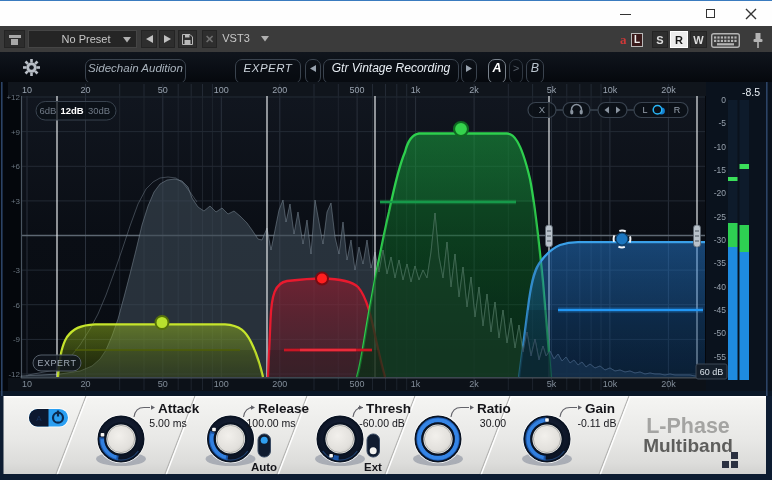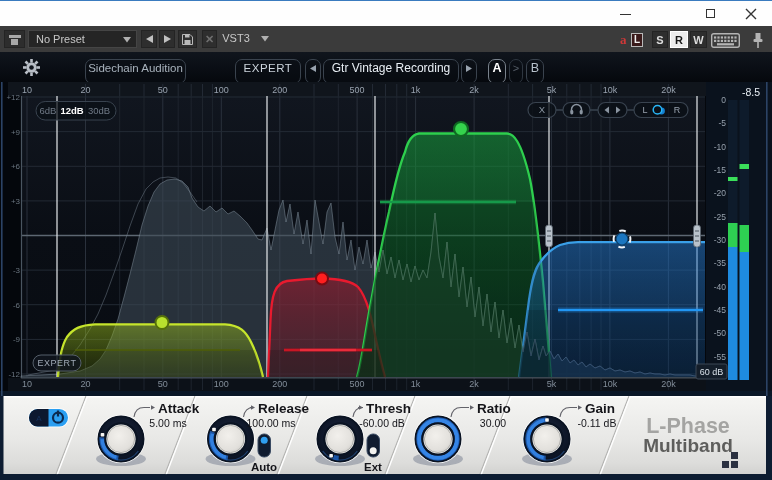--- a/index.html
+++ b/index.html
@@ -3,36 +3,36 @@
 html,body{margin:0;padding:0;width:772px;height:480px;overflow:hidden;background:#000;
 font-family:"Liberation Sans",sans-serif;}
 .abs{position:absolute;}
 #titlebar{left:0;top:0;width:772px;height:26px;background:#fefefe;border-top:1px solid #3a7bbf;box-sizing:border-box;}
 #toolbar{left:0;top:26px;width:772px;height:26px;background:#3b3b3b;}
 #plugin{left:0;top:52px;width:772px;height:428px;background:#05080d;}
 #pheader{left:0;top:0;width:772px;height:30px;background:linear-gradient(180deg,#10151d,#05080d);}
 .tbtn{position:absolute;top:4px;height:18px;background:#2e2e2e;border:1px solid #242424;box-sizing:border-box;
 color:#c8c8c8;font-size:11px;line-height:16px;text-align:center;}
 .hbox{position:absolute;top:7px;height:25px;border:1px solid #3a434e;border-radius:7px;box-sizing:border-box;
-color:#a8b2bc;font-size:11.5px;line-height:17px;text-align:center;background:rgba(10,14,20,0.5);}
+color:#a8b2bc;font-size:11.5px;line-height:17px;text-align:center;background:rgba(10,14,20,0.5);font-style:italic;}
 </style></head>
 <body>
 <div id="titlebar" class="abs">
 <div class="abs" style="left:620px;top:12.5px;width:11px;height:1.5px;background:#333"></div>
 <div class="abs" style="left:706px;top:8px;width:9px;height:9px;border:1.4px solid #333;box-sizing:border-box"></div>
 <svg class="abs" style="left:745px;top:7px" width="12" height="12">
       <path d="M 1,1 L 11,11 M 11,1 L 1,11" stroke="#333" stroke-width="1.4"></path>
     </svg>
 </div>
 <div id="toolbar" class="abs">
 <div class="tbtn" style="left:4px;width:21px;background:#2d2d2d">
   <div class="abs" style="left:4px;top:4px;width:12px;height:2.5px;background:#a8a8a8"></div>
   <div class="abs" style="left:6px;top:8px;width:7px;height:6px;background:#a8a8a8"></div>
 </div>
-<div class="tbtn" style="left:28px;width:109px;text-align:left;padding-left:7px;background:#252525;border-color:#454545">No Preset
+<div class="tbtn" style="left:28px;width:109px;text-align:center;padding-left:7px;background:#252525;border-color:#454545">No Preset
   <svg class="abs" style="right:5px;top:6px" width="8" height="6">
         <polygon points="0,0 8,0 4,5.5" fill="#b0b0b0"></polygon>
       </svg>
 </div>
 <div class="tbtn" style="left:141px;width:16px"><svg width="7" height="8" style="margin-top:4px">
         <polygon points="7,0 7,8 0,4" fill="#c0c0c0"></polygon>
       </svg></div>
 <div class="tbtn" style="left:159px;width:16px"><svg width="7" height="8" style="margin-top:4px">
         <polygon points="0,0 0,8 7,4" fill="#c0c0c0"></polygon>
       </svg></div>

